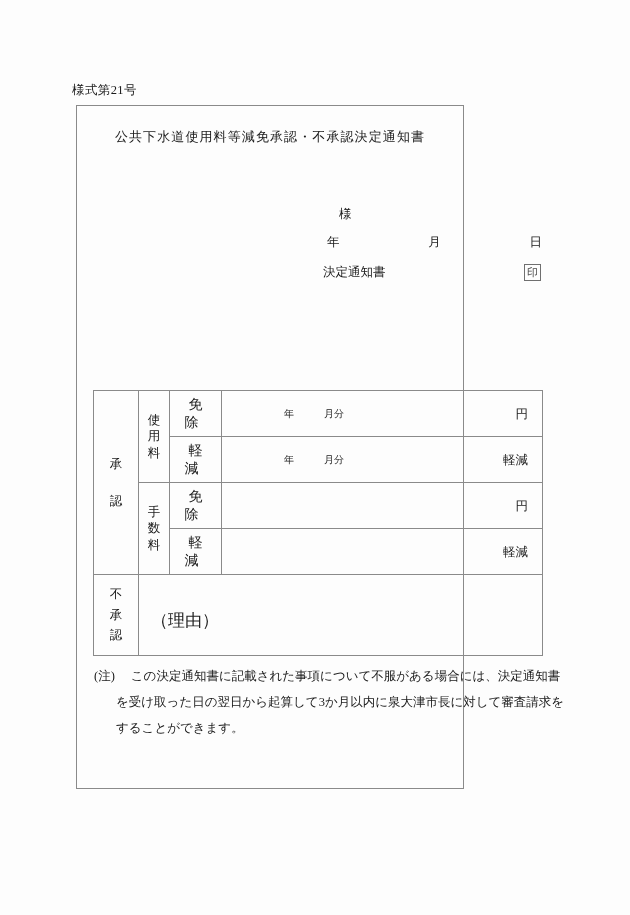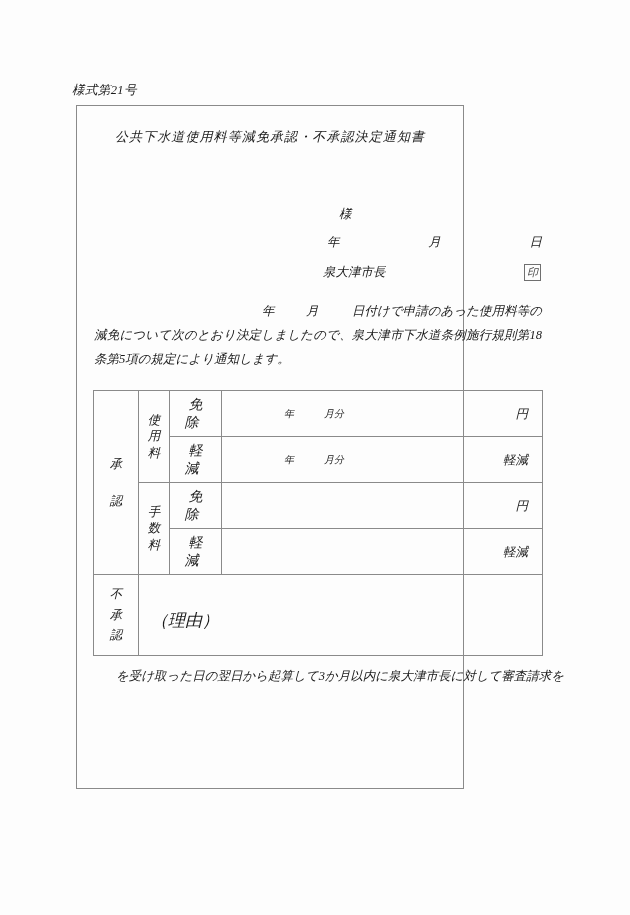--- a/index.html
+++ b/index.html
@@ -15,21 +15,20 @@
     color: #1a1a1a;
     overflow: hidden;
   }
 
   .page {
     position: absolute;
     left: 0; top: 0;
     width: 630px;
     height: 915px;
     background: #fdfdfd;
-    font-style: italic;
   }
 
   
   .form-no {
     position: absolute;
     left: 72px;
     top: 82px;
     font-size: 12.5px;
     letter-spacing: 0.4px;
     white-space: nowrap;
@@ -218,27 +217,24 @@
 
     <div class="addressee-row">様</div>
 
     <div class="date-line">
       <span>年</span>
       <span>月</span>
       <span>日</span>
     </div>
 
     <div class="issuer-line">
-      <span>泉大津市長</span>
+      <span>決定通知書</span>
       <span class="seal-box">印</span>
     </div>
 
-    <div class="body-text">
-      <span class="indent-blanks"></span><span class="blank-y">年</span><span class="blank-m">月</span><span>日付けで申請のあった使用料等の減免について次のとお</span><span>り決定しましたので、泉大津市下水道条例施行規則第18条第5項の規定により通知</span><span>します。</span>
-    </div>
 
     <table class="tbl">
       <colgroup>
         <col style="width:45px">
         <col style="width:31px">
         <col style="width:52px">
         <col style="width:321px">
       </colgroup>
       <tbody>
         <tr>
@@ -290,17 +286,19 @@
             <span class="ch">認</span>
           </td>
           <td colspan="3" class="reason-cell">
             <span class="reason-label">（理由）</span>
           </td>
         </tr>
       </tbody>
     </table>
 
     <div class="note">
+      <span class="note-line l1"><span>(注)</span><span class="marker-gap"></span><span>この決定通知書に記載された事項について不服がある場合には、決定通知書</span></span>
       <span class="note-line l2">を受け取った日の翌日から起算して3か月以内に泉大津市長に対して審査請求を</span>
+      <span class="note-line l3">することができます。</span>
     </div>
 
   </div>
 </div>
 
 </body></html>

